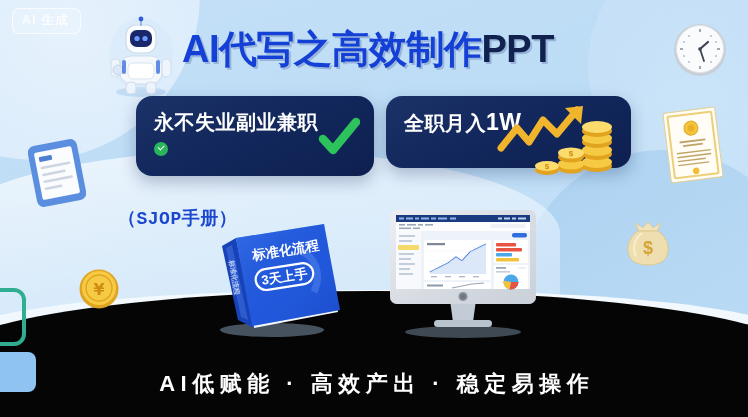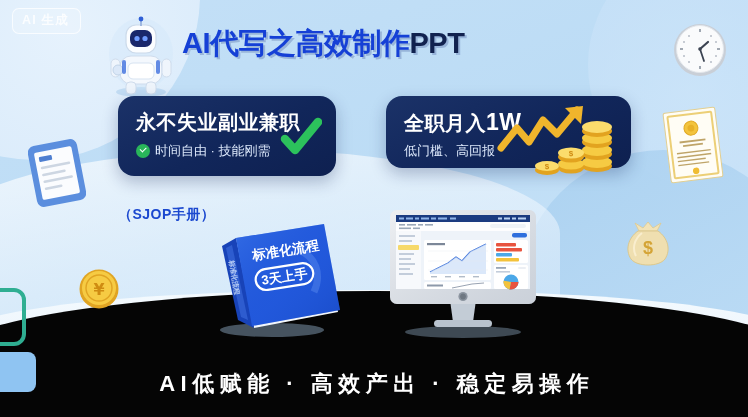--- a/index.html
+++ b/index.html
@@ -89,39 +89,39 @@
     background: rgba(255,255,255,.14);
     z-index: 40;
   }
 
   
   .robot { position: absolute; left: 104px; top: 14px; width: 74px; height: 84px; z-index: 12; }
 
   
   .title {
     position: absolute; left: 182px; top: 24px;
-    font-size: 29px;
+    font-size: 38px;
     font-weight: 900;
     color: #1540d6;
     letter-spacing: -0.5px;
     text-shadow: 2px 2px 0 rgba(13,36,120,.22);
     white-space: nowrap;
     z-index: 15;
   }
   .title .tail { color: #11224f; }
 
   
   .card {
     position: absolute;
     background: linear-gradient(155deg, #1b3268 0%, #11265a 55%, #0e2050 100%);
     border-radius: 16px;
     box-shadow: 0 6px 16px rgba(17,37,90,.28);
     z-index: 18;
   }
-  .card-left { left: 118px; top: 96px; width: 218px; height: 80px; }
+  .card-left { left: 136px; top: 96px; width: 238px; height: 80px; }
   .card-right { left: 386px; top: 96px; width: 245px; height: 72px; }
 
   .card-title {
     position: absolute; left: 18px; top: 13px;
     color: #ffffff;
     font-size: 20px;
     font-weight: 900;
     letter-spacing: .5px;
     white-space: nowrap;
   }
@@ -149,24 +149,25 @@
   }
   .big-check { position: absolute; right: 14px; top: 20px; width: 42px; height: 42px; }
 
   
   .trend-art { position: absolute; right: 6px; top: 8px; width: 132px; height: 72px; }
 
   
   .manual-label {
     position: absolute; left: 118px; top: 206px;
     color: #1b48cf;
-    font-size: 14px;
+    font-size: 18px;
     font-weight: 700;
     letter-spacing: .5px;
     z-index: 20;
+    font-family: Liberation Mono, monospace;
   }
 
   
   .book { position: absolute; left: 198px; top: 216px; width: 150px; height: 122px; z-index: 22; }
 
   
   .monitor { position: absolute; left: 372px; top: 204px; width: 182px; height: 135px; z-index: 22; }
 
   
   .clock { position: absolute; left: 672px; top: 22px; width: 56px; height: 56px; z-index: 10; }
@@ -228,34 +229,32 @@
   </div>
 
   <div class="title">
     <span>AI代写之高效制作</span><span class="tail">PPT</span>
   </div>
 
   <div class="card card-left">
     <div class="card-title">永不失业副业兼职</div>
     <div class="card-sub">
       <span class="dot-check"></span>
-      <span>时间自由 · 技能刚需</span>
     </div>
     <div class="big-check">
       <svg viewBox="0 0 42 42" width="42" height="42">
         <path d="M5 23 L15 34 L38 6" fill="none" stroke="#2cc25c" stroke-width="8.5" stroke-linecap="round" stroke-linejoin="round"></path>
       </svg>
     </div>
   </div>
 
   <div class="card card-right">
     <div class="card-title">
       <span>全职月入</span><span class="big">1W</span>
     </div>
-    <div class="card-sub">低门槛、高回报</div>
     <div class="trend-art">
       <svg viewBox="0 0 132 72" width="132" height="72">
         <path d="M8 44 L24 24 L36 38 L50 16 L64 30 L84 6" fill="none" stroke="#f0b52c" stroke-width="7" stroke-linecap="round" stroke-linejoin="round"></path>
         <path d="M72 4 L90 2 L88 20 Z" fill="#f0b52c"></path>
         <g>
           <ellipse cx="104" cy="62" rx="15" ry="6" fill="#e2a31f"></ellipse>
           <ellipse cx="104" cy="58" rx="15" ry="6" fill="#f6cb43"></ellipse>
           <ellipse cx="104" cy="50" rx="15" ry="6" fill="#e2a31f"></ellipse>
           <ellipse cx="104" cy="46" rx="15" ry="6" fill="#f6cb43"></ellipse>
           <ellipse cx="104" cy="38" rx="15" ry="6" fill="#e2a31f"></ellipse>

